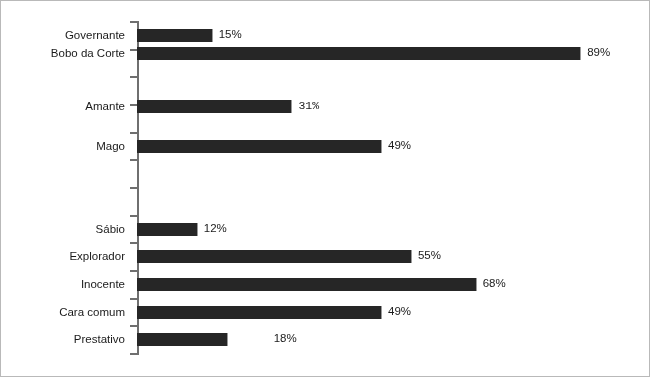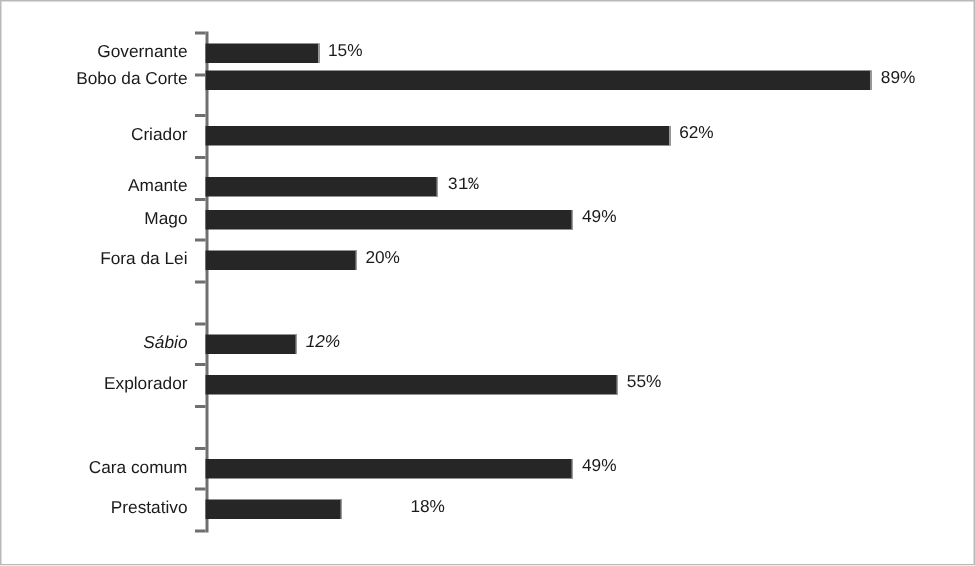--- a/index.html
+++ b/index.html
@@ -97,49 +97,44 @@
       <div class="bar-row" style="top: 0px;">
         <div class="cat-label-holder">Governante</div>
         <div class="bar" style="width: 74.7px; background: rgb(38, 38, 38);"></div>
         <div class="bar-value" style="left: 81.7px;">15%</div>
       </div>
       <div class="bar-row" style="top: 18px; padding-left: 36px;">
         <div class="cat-label-holder">Bobo da Corte</div>
         <div class="bar" style="width: 443.22px; background: rgb(38, 38, 38);"></div>
         <div class="bar-value" style="left: 450.22px;">89%</div>
       </div>
-      <div class="bar-row" style="top: 55.3px;">
-        <div class="cat-label-holder">Criador</div>
-        <div class="bar" style="width: 308.76px; background: rgb(38, 38, 38);"></div>
-        <div class="bar-value" style="left: 315.76px;">62%</div>
-      </div>
-      <div class="bar-row" style="top: 89px;">
+      <div class="bar-row" style="top: 71px;">
         <div class="cat-label-holder">Amante</div>
         <div class="bar" style="width: 154.38px; background: rgb(38, 38, 38);"></div>
         <div class="bar-value" style="left: 161.38px; font-family: Liberation Mono, monospace;">31%</div>
       </div>
       <div class="bar-row" style="top: 110.6px; padding-left: 48px;">
         <div class="cat-label-holder">Mago</div>
         <div class="bar" style="width: 244.02px; background: rgb(38, 38, 38);"></div>
         <div class="bar-value" style="left: 251.02px;">49%</div>
       </div>
-      <div class="bar-row" style="top: 138.25px;">
-        <div class="cat-label-holder">Fora da Lei</div>
-        <div class="bar" style="width: 99.6px; background: rgb(38, 38, 38);"></div>
-        <div class="bar-value" style="left: 106.6px;">20%</div>
-      </div>
-      <div class="bar-row" style="top: 193.55px; font-style: italic;">
+      <div class="bar-row" style="top: 193.55px;">
         <div class="cat-label-holder">Sábio</div>
         <div class="bar" style="width: 59.76px; background: rgb(38, 38, 38);"></div>
         <div class="bar-value" style="left: 66.76px;">12%</div>
       </div>
       <div class="bar-row" style="top: 221.2px;">
         <div class="cat-label-holder">Explorador</div>
         <div class="bar" style="width: 273.9px; background: rgb(38, 38, 38);"></div>
         <div class="bar-value" style="left: 280.9px; text-align: center;">55%</div>
+      </div>
+      <div class="bar-row" style="top: 248.85px;">
+        <div class="cat-label-holder">Inocente</div>
+        <div class="bar" style="width: 338.64px; background: rgb(38, 38, 38);"></div>
+        <div class="bar-value" style="left: 345.64px;">68%</div>
       </div>
       <div class="bar-row" style="top: 276.5px;">
         <div class="cat-label-holder">Cara comum</div>
         <div class="bar" style="width: 244.02px; background: rgb(38, 38, 38);"></div>
         <div class="bar-value" style="left: 251.02px;">49%</div>
       </div>
       <div class="bar-row" style="top: 304.15px;">
         <div class="cat-label-holder">Prestativo</div>
         <div class="bar" style="width: 89.64px; background: rgb(38, 38, 38);"></div>
         <div class="bar-value" style="left: 96.64px; margin-left: 40px;">18%</div>

